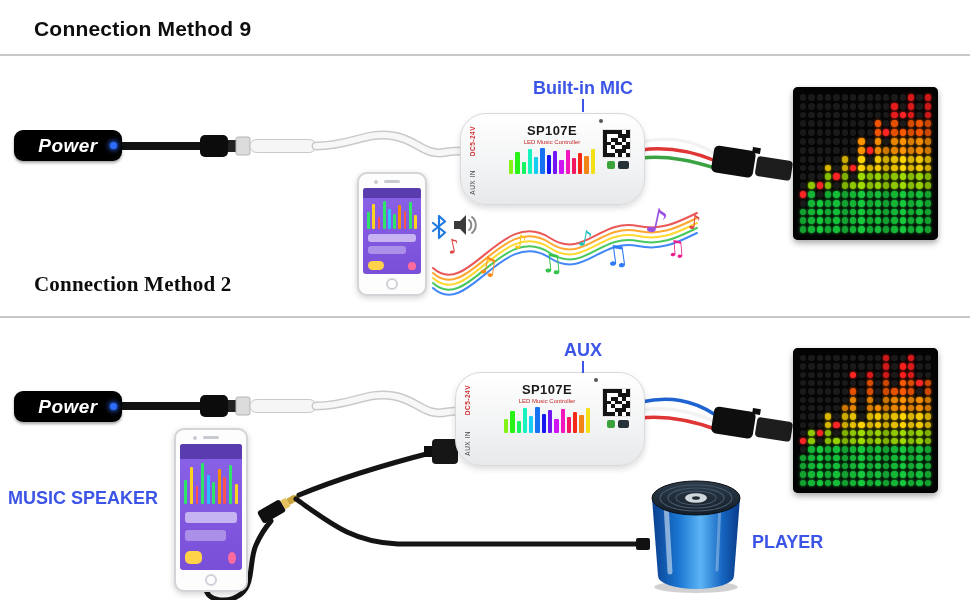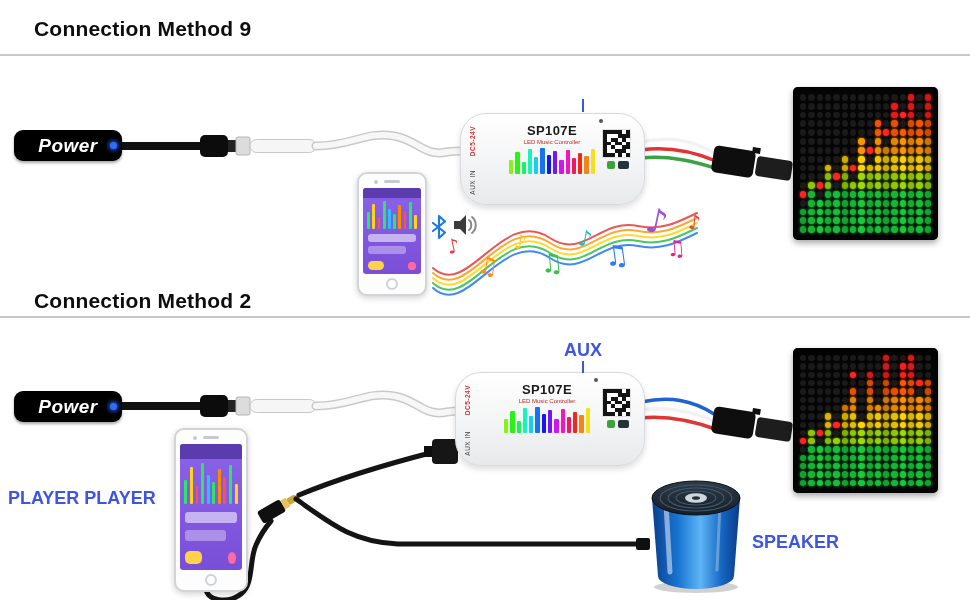--- a/index.html
+++ b/index.html
@@ -119,20 +119,21 @@
       <path d="M433 268 C468 300 502 206 550 238 C584 260 600 218 638 226 C662 231 678 222 697 213" transform="translate(0 0)" stroke="#e84545" stroke-width="2" fill="none" stroke-linecap="round" opacity="0.9"></path>
       <path d="M433 268 C468 300 502 206 550 238 C584 260 600 218 638 226 C662 231 678 222 697 213" transform="translate(0 5)" stroke="#ff9e1a" stroke-width="2" fill="none" stroke-linecap="round" opacity="0.9"></path>
       <path d="M433 268 C468 300 502 206 550 238 C584 260 600 218 638 226 C662 231 678 222 697 213" transform="translate(0 10)" stroke="#ffd41a" stroke-width="2" fill="none" stroke-linecap="round" opacity="0.9"></path>
       <path d="M433 268 C468 300 502 206 550 238 C584 260 600 218 638 226 C662 231 678 222 697 213" transform="translate(0 15)" stroke="#35c24d" stroke-width="2" fill="none" stroke-linecap="round" opacity="0.9"></path>
       <path d="M433 268 C468 300 502 206 550 238 C584 260 600 218 638 226 C662 231 678 222 697 213" transform="translate(0 20)" stroke="#2f7bf6" stroke-width="2" fill="none" stroke-linecap="round" opacity="0.9"></path>
     </svg>
 
   <div class="abs section-title" style="left:34px;top:17px;z-index:3;">Connection Method 9</div>
   <div class="abs rule" style="top:54px;z-index:0;"></div>
 
+  <div class="abs blue-label" style="left:500px;top:78px;width:166px;text-align:center;z-index:3;">Built-in MIC</div>
   <div class="abs pointer-line" style="left:582px;top:99px;height:13px;z-index:3;"></div>
 
   <div class="abs power-banner" style="left:14px;top:130px;z-index:2;">
     <span class="power-text">Power</span>
     <span class="power-led"></span>
   </div>
 
   <div class="abs device" style="left:460px;top:113px;width:183px;height:90px;z-index:2;">
     <span class="dev-mark-red">DC5-24V</span>
     <span class="dev-mark-dark">AUX IN</span>
@@ -511,21 +512,21 @@
       <span class="note" style="left: 477px; top: 254px; font-size: 24px; color: rgb(255, 140, 26); transform: rotate(8deg);">♫</span>
       <span class="note" style="left: 514px; top: 232px; font-size: 20px; color: rgb(255, 198, 26); transform: rotate(6deg);">♪</span>
       <span class="note" style="left: 540px; top: 250px; font-size: 26px; color: rgb(53, 194, 77); transform: rotate(-6deg);">♫</span>
       <span class="note" style="left: 578px; top: 228px; font-size: 22px; color: rgb(31, 191, 191); transform: rotate(10deg);">♪</span>
       <span class="note" style="left: 604px; top: 242px; font-size: 28px; color: rgb(47, 123, 246); transform: rotate(-8deg);">♫</span>
       <span class="note" style="left: 646px; top: 204px; font-size: 34px; color: rgb(155, 81, 224); transform: rotate(12deg);">♪</span>
       <span class="note" style="left: 666px; top: 238px; font-size: 22px; color: rgb(233, 30, 140); transform: rotate(-5deg);">♫</span>
       <span class="note" style="left: 688px; top: 212px; font-size: 20px; color: rgb(224, 69, 69); transform: rotate(5deg);">♪</span>
     </div>
 
-  <div class="abs section-title" style="left:34px;top:289px;z-index:3;">Connection Method 2</div>
+  <div class="abs section-title" style="left:34px;top:272px;z-index:3;font-family:Liberation Serif, serif;">Connection Method 2</div>
   <div class="abs rule" style="top:316px;z-index:0;"></div>
 
   <div class="abs blue-label" style="left:533px;top:340px;width:100px;text-align:center;z-index:3;">AUX</div>
   <div class="abs pointer-line" style="left:582px;top:361px;height:12px;z-index:3;"></div>
 
   <div class="abs power-banner" style="left:14px;top:391px;z-index:2;">
     <span class="power-text">Power</span>
     <span class="power-led"></span>
   </div>
 
@@ -887,21 +888,21 @@
           <div style="height: 50%; background: rgb(255, 210, 31);"></div>
         </div>
       <div class="ph-row1"></div>
       <div class="ph-row2"></div>
       <div class="ph-btn"></div>
       <div class="ph-dot"></div>
     </div>
     <div class="ph-home"></div>
   </div>
 
-  <div class="abs blue-label" style="left:8px;top:488px;z-index:3;">PLAYER PLAYER</div>
+  <div class="abs blue-label" style="left:8px;top:488px;z-index:3;">MUSIC SPEAKER</div>
 
   <div class="abs" style="left:646px;top:474px;z-index:2;">
     <svg width="100" height="122" viewBox="0 0 100 122">
       <defs>
         <linearGradient id="spk-body" x1="0" y1="0" x2="1" y2="0">
           <stop offset="0" stop-color="#0a3f8f"></stop>
             <stop offset="0.3" stop-color="#1976d2"></stop>
           <stop offset="0.55" stop-color="#5db4f5"></stop>
             <stop offset="0.8" stop-color="#1565c0"></stop>
           <stop offset="1" stop-color="#0a3a86"></stop>
@@ -917,15 +918,15 @@
       <path d="M74 30 L71 96" stroke="rgba(255,255,255,0.3)" stroke-width="3" stroke-linecap="round"></path>
       <ellipse cx="50" cy="24" rx="44" ry="17" fill="url(#spk-top)" stroke="#0a0f15"></ellipse>
       <ellipse cx="50" cy="24" rx="36" ry="13" fill="none" stroke="#44566a" stroke-width="1.2"></ellipse>
       <ellipse cx="50" cy="24" rx="28" ry="10" fill="none" stroke="#44566a" stroke-width="1.2"></ellipse>
       <ellipse cx="50" cy="24" rx="20" ry="7" fill="none" stroke="#44566a" stroke-width="1.2"></ellipse>
       <ellipse cx="50" cy="24" rx="11" ry="4.8" fill="#cfd6dc"></ellipse>
       <ellipse cx="50" cy="24" rx="4" ry="1.8" fill="#222d38"></ellipse>
     </svg>
   </div>
 
-  <div class="abs blue-label" style="left:752px;top:532px;z-index:3;">SPEAKER</div>
+  <div class="abs blue-label" style="left:752px;top:532px;z-index:3;">PLAYER</div>
 
 </div>
 
 </body></html>

